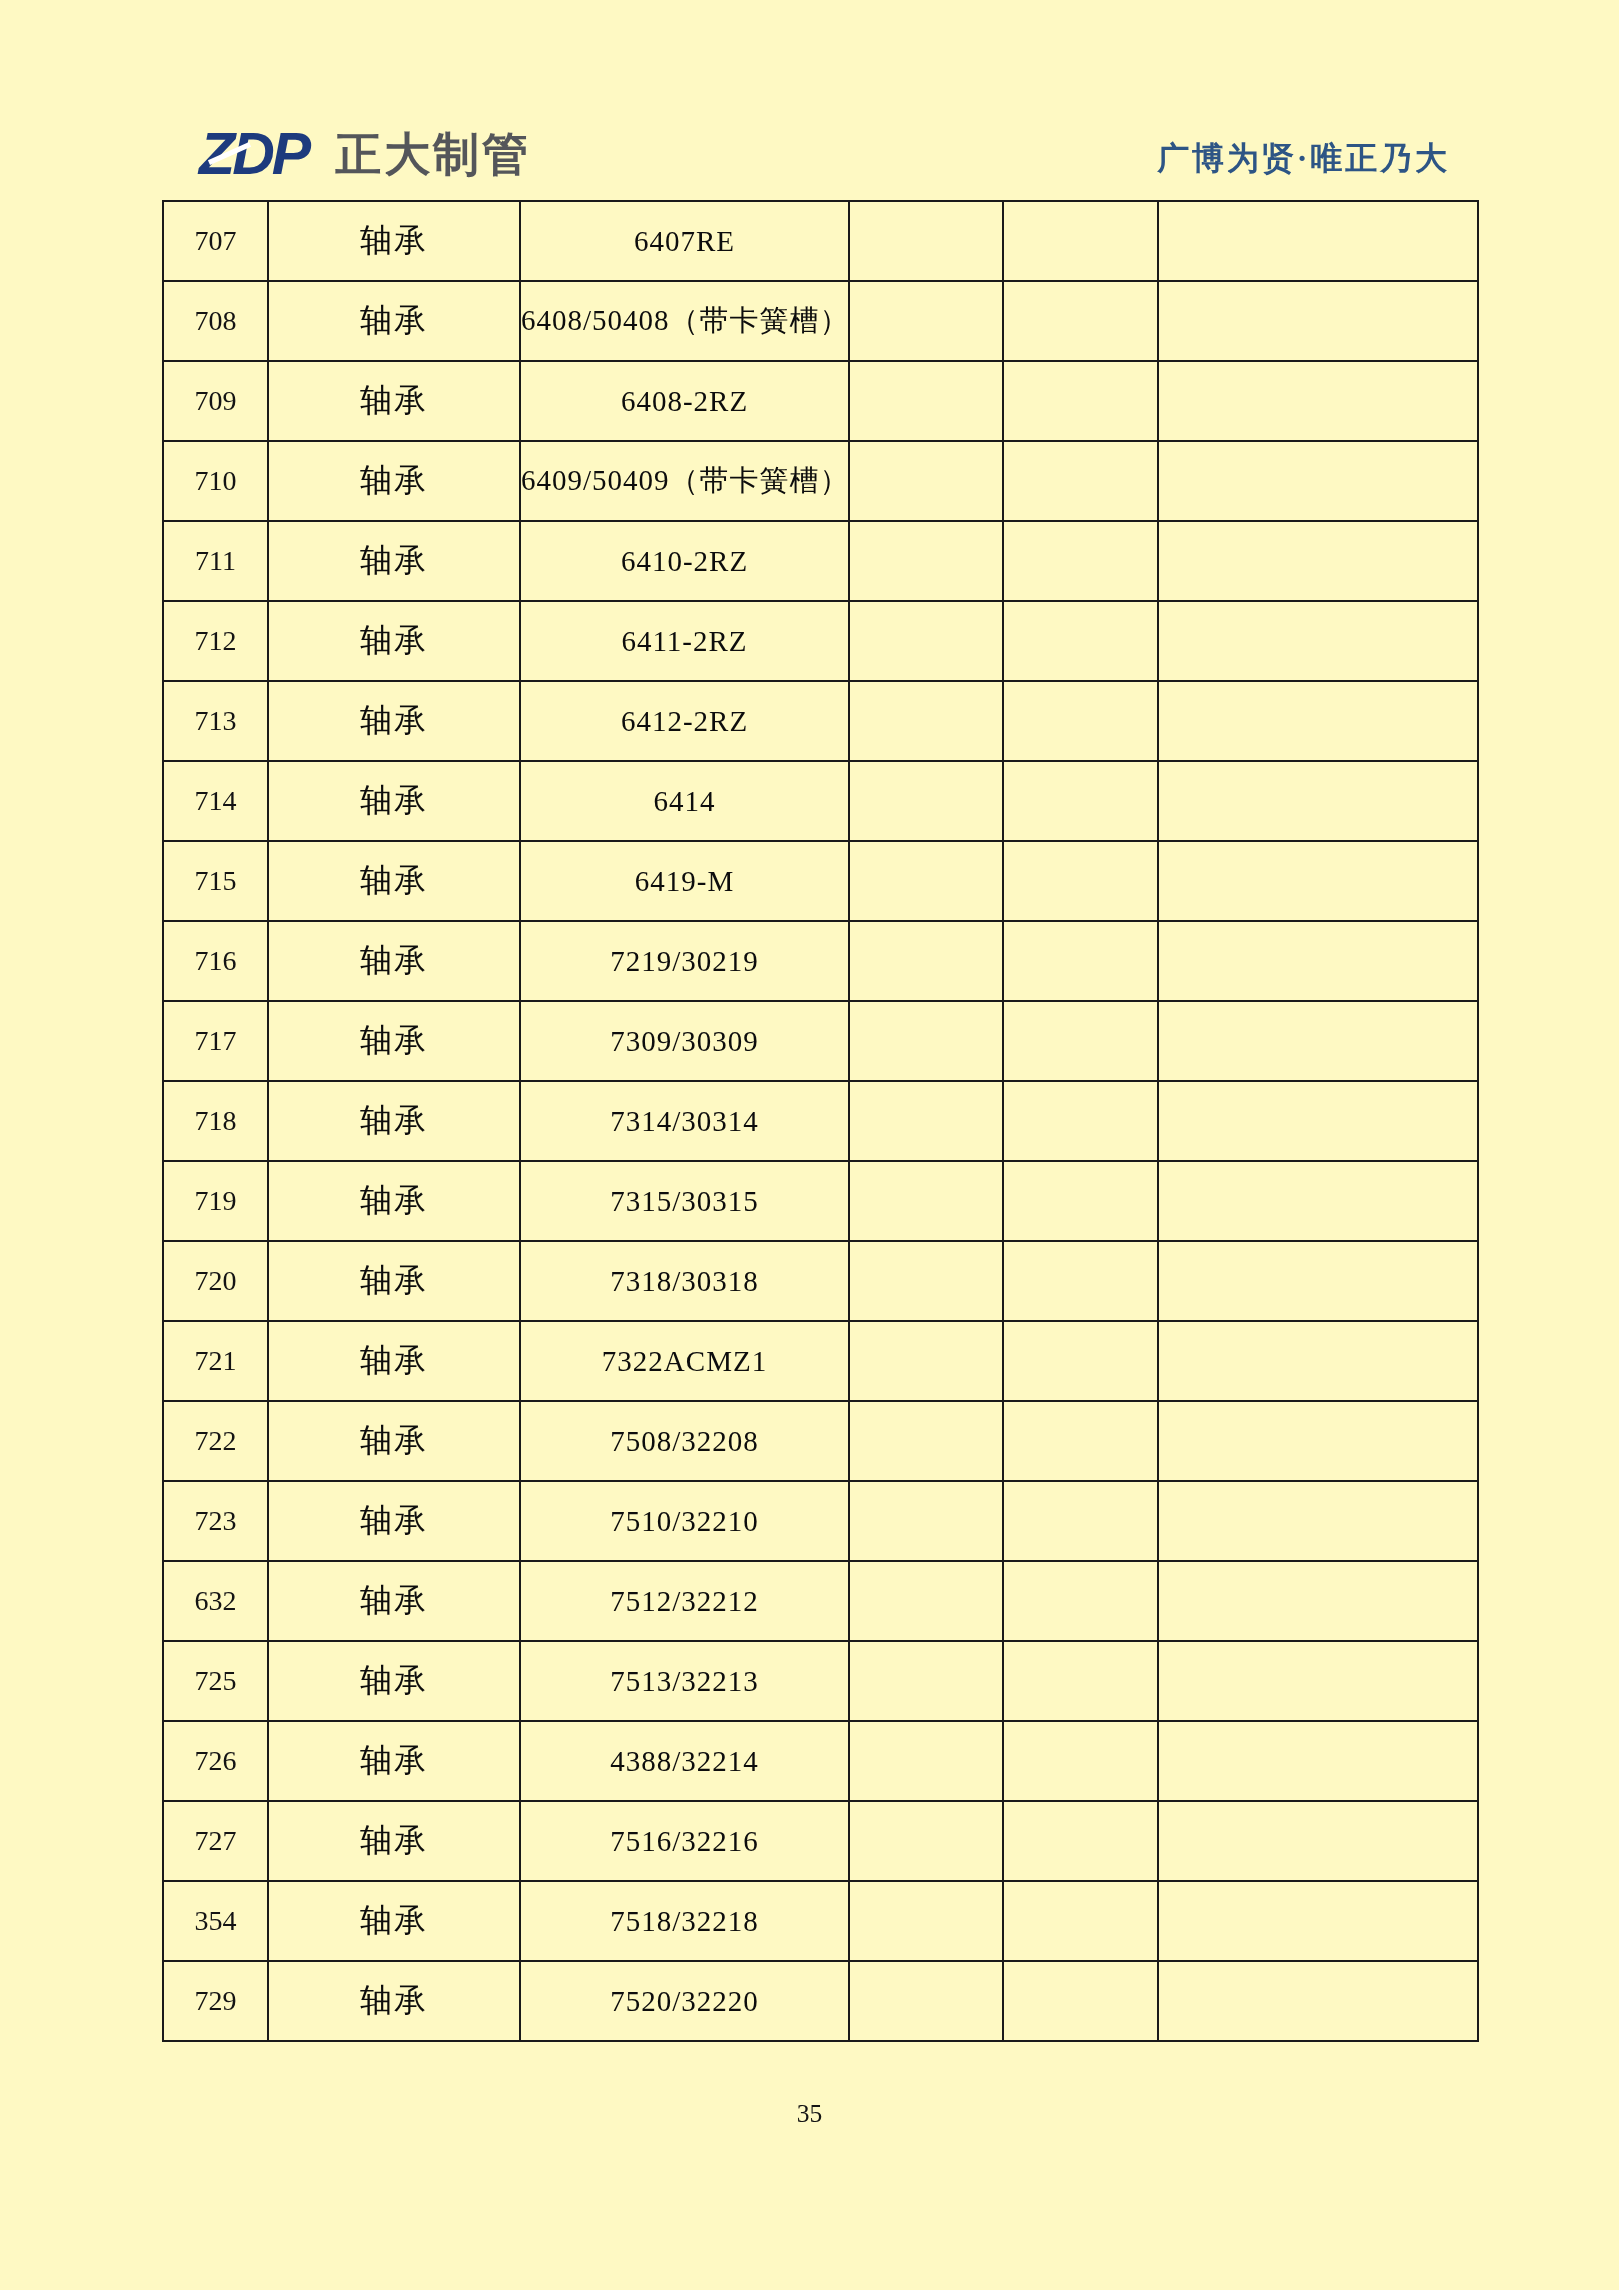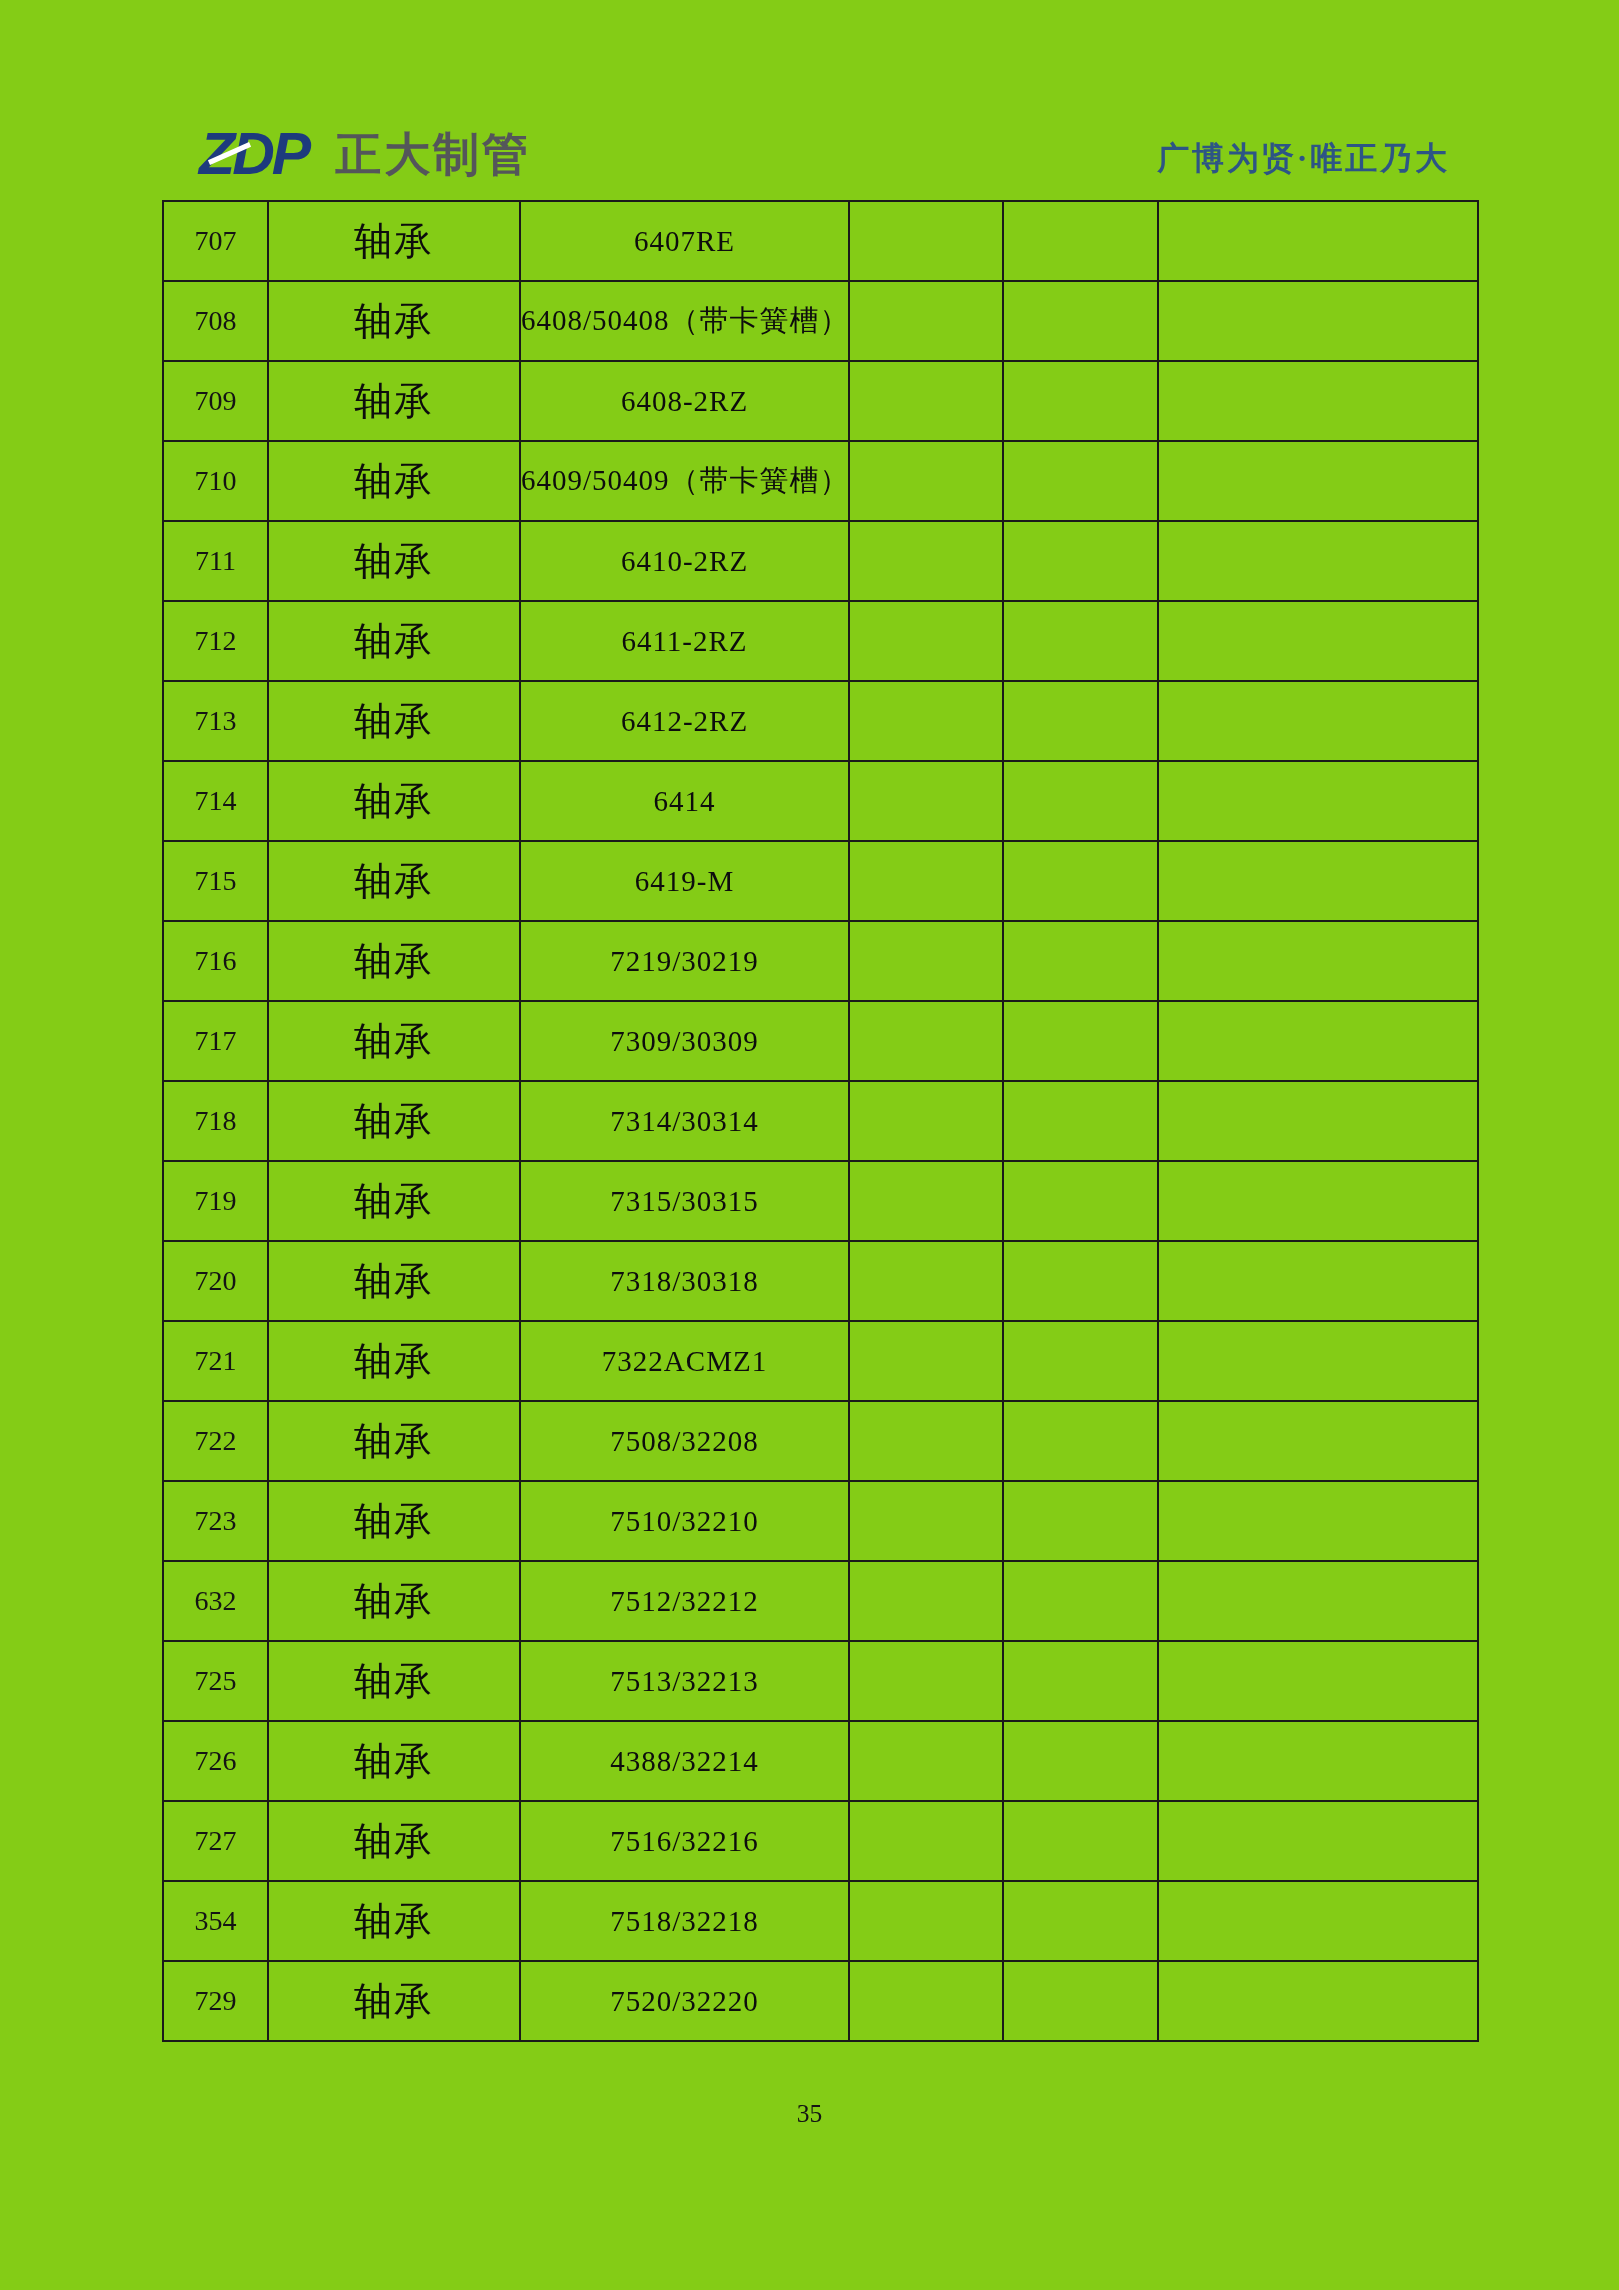--- a/index.html
+++ b/index.html
@@ -1,19 +1,19 @@
 <!DOCTYPE html>
 <html><head>
 <meta charset="utf-8">
 <style>
   html,body{margin:0;padding:0;background:#e8e8e8;}
   .page{
     position:relative;
     width:1619px;height:2291px;
-    background:#84cc16;
+    background:#fef9c3;
     margin:0 auto;
     overflow:hidden;
     font-family:"Liberation Sans", sans-serif;
     color:#111;
   }
   
   .header{
     position:absolute;left:0;top:0;width:100%;height:201px;
   }
   .logo{
@@ -62,21 +62,21 @@
   table.parts td{
     border:2px solid #1a1a1a;
     height:78px;              
     text-align:center;
     vertical-align:middle;
     padding:0;
     overflow:hidden;
     white-space:nowrap;
   }
   td.c0{width:103px;font-family:"Liberation Serif","DejaVu Serif",serif;font-size:28px;color:#141414;}
-  td.c1{width:250px;font-family:"Liberation Sans","DejaVu Sans",sans-serif;font-size:38px;color:#0d0d0d;letter-spacing:2px;}
+  td.c1{width:250px;font-family:"Liberation Sans","DejaVu Sans",sans-serif;font-size:32px;color:#0d0d0d;letter-spacing:2px;}
   td.c2{width:327px;font-family:"Liberation Serif","DejaVu Serif",serif;font-size:29px;color:#0d0d0d;letter-spacing:1px;}
   td.c3{width:152px;}
   td.c4{width:153px;}
   td.c5{width:318px;}
   
   .page-number{
     position:absolute;left:0;top:2099px;width:100%;
     text-align:center;
     font-family:"Liberation Serif","DejaVu Serif",serif;
     font-size:25.5px;color:#141414;

